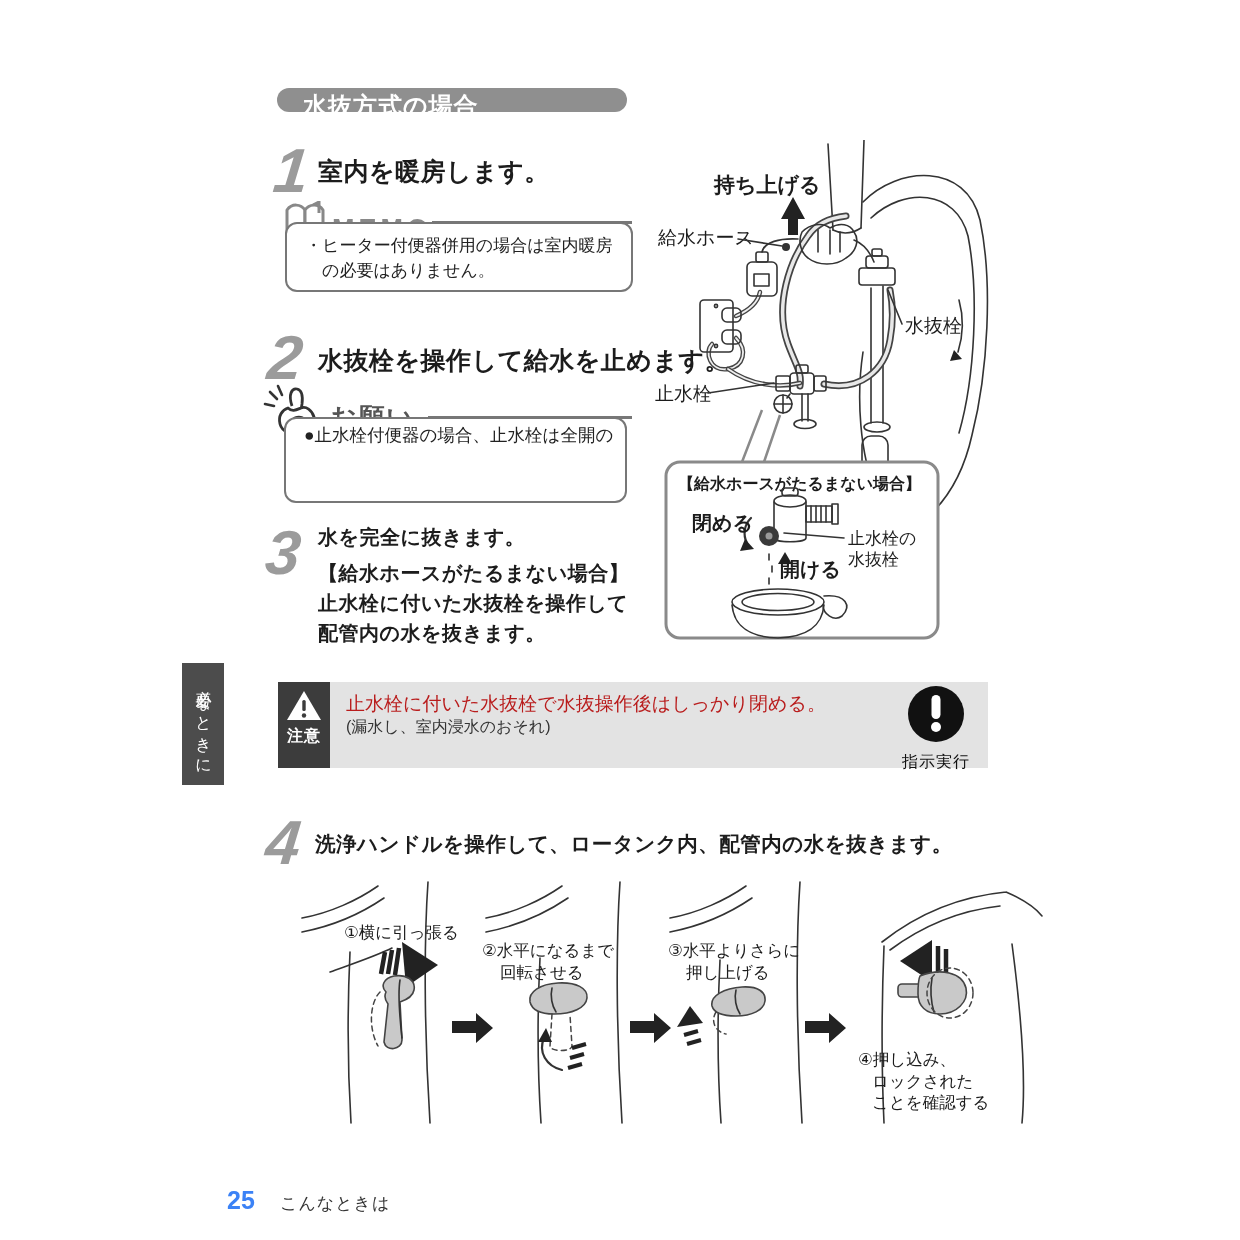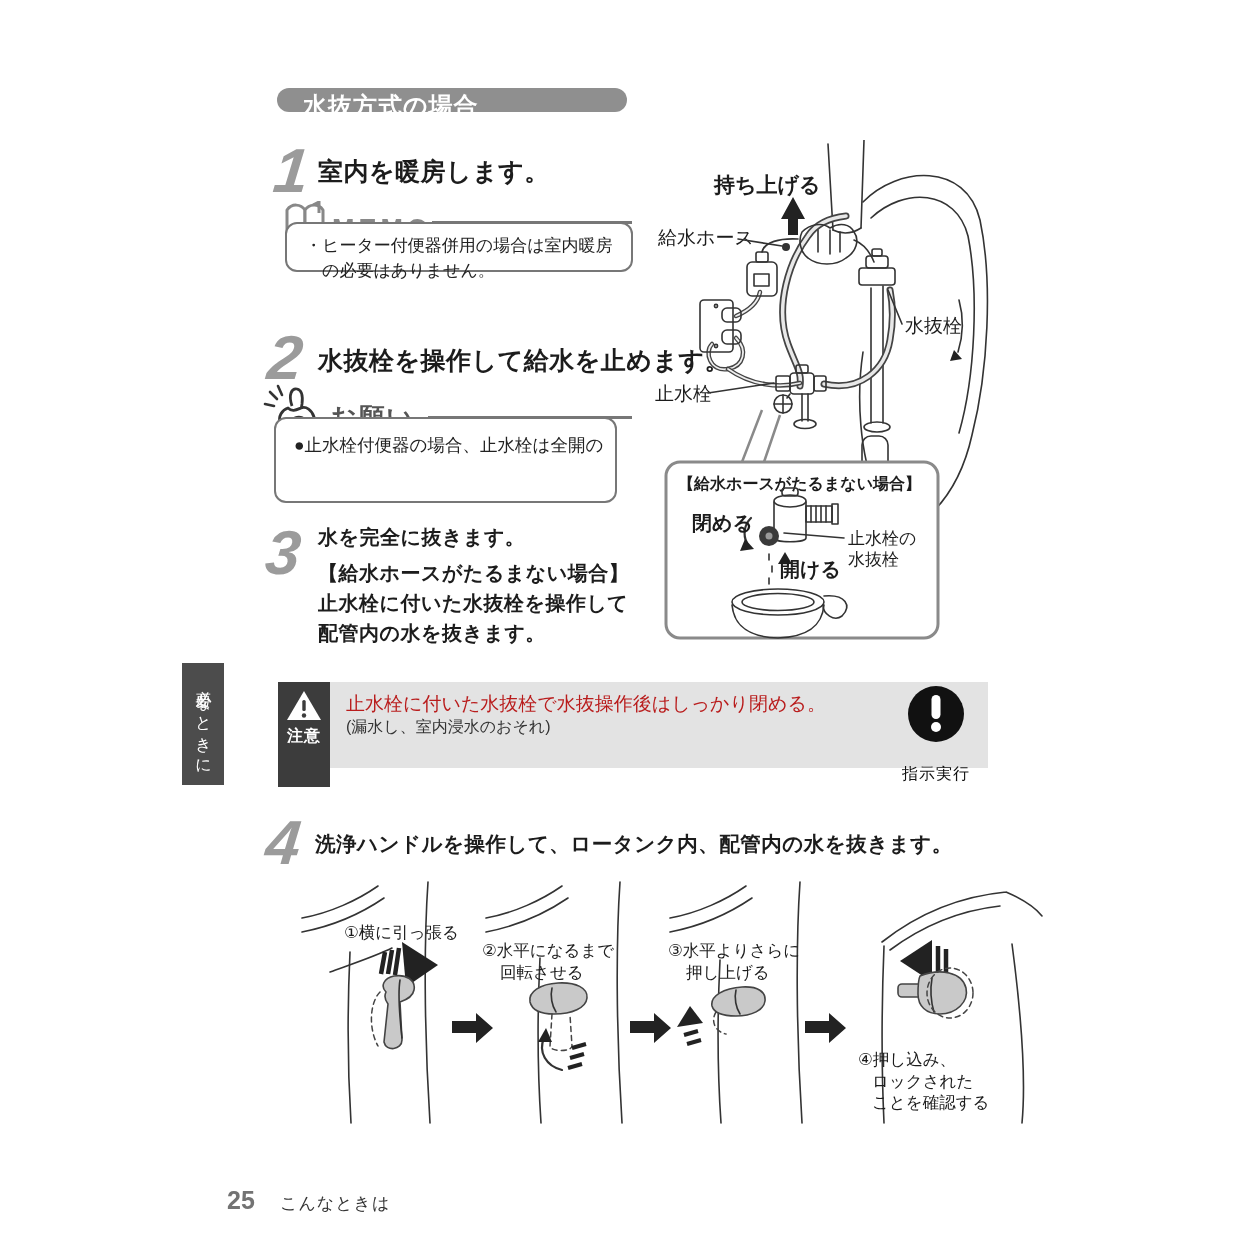--- a/index.html
+++ b/index.html
@@ -27,36 +27,36 @@
   .request-label{font-size:26px;font-weight:bold;color:#555;letter-spacing:2px;}
   .rule{height:2.5px;background:#777;}
   .note-box{
     border:2px solid #777;border-radius:12px;background:#fff;box-sizing:border-box;
     font-size:17px;line-height:25px;color:#222;padding:9px 0 0 18px;
   }
   .note-box .ind{padding-left:17px;}
   
   .caution{left:278px;top:682px;width:710px;height:86px;background:#e3e3e3;}
   .caution-tag{
-    position:absolute;left:0;top:0;width:52px;height:105px;background:#3c3c3c;
+    position:absolute;left:0;top:0;width:52px;height:86px;background:#3c3c3c;
     display:flex;flex-direction:column;align-items:center;justify-content:flex-start;
   }
   .caution-tag-label{color:#fff;font-size:16px;font-weight:bold;margin-top:4px;letter-spacing:1px;}
   .caution-line1{position:absolute;left:68px;top:9px;font-size:19px;font-weight:normal;color:#b91c1c;}
   .caution-line2{position:absolute;left:68px;top:35px;font-size:16px;color:#333;}
   .mandatory{position:absolute;right:16px;top:2px;width:72px;text-align:center;}
-  .mandatory-label{font-size:16px;color:#111;margin-top:16px;letter-spacing:1px;font-family:Liberation Mono, monospace;}
+  .mandatory-label{font-size:16px;color:#111;margin-top:4px;letter-spacing:1px;font-family:Liberation Mono, monospace;}
   
   .side-tab{
     left:182px;top:663px;width:42px;height:122px;background:#4c4c4c;color:#fff;
     writing-mode:vertical-rl;text-orientation:upright;font-size:16px;letter-spacing:3px;
     display:flex;align-items:center;justify-content:center;
   }
   
-  .pageno{left:227px;top:1186px;font-size:25px;font-weight:bold;color:#737373;}
+  .pageno{left:227px;top:1186px;font-size:25px;font-weight:bold;color:#3b82f6;}
   .footer-label{left:280px;top:1192px;font-size:17px;color:#333;letter-spacing:1px;}
   svg text{font-family:"Liberation Sans","DejaVu Sans",sans-serif;fill:#1c1c1c;}
   .t-big{font-size:21px;font-weight:bold;}
   .t-lab{font-size:19px;}
   .t-cap{font-size:16px;font-weight:bold;}
   .t-med{font-size:20px;font-weight:bold;}
   .t-sm{font-size:17px;}
   .t-panel{font-size:16.5px;}
   .ln{stroke:#333;stroke-width:1.6;fill:none;stroke-linecap:round;stroke-linejoin:round;}
   .ln2{stroke:#333;stroke-width:2.2;fill:none;stroke-linecap:round;}
@@ -77,37 +77,37 @@
 <div class="abs stepnum" style="left:274px;top:140px;">1</div>
 <div class="abs steptext" style="left:318px;top:155px;">室内を暖房します。</div>
 
 <svg class="abs" style="left:283px;top:201px;" width="44" height="36" viewBox="0 0 44 36">
   <path d="M4,9 C9,2 18,3 22,9 L22,30 C18,25 9,25 4,30 Z" fill="#fff" stroke="#888" stroke-width="3" stroke-linejoin="round"></path>
   <path d="M40,9 C35,2 26,3 22,9 L22,30 C26,25 35,25 40,30 Z" fill="#fff" stroke="#888" stroke-width="3" stroke-linejoin="round"></path>
   <path d="M30,4 L36,1 L36,12" fill="none" stroke="#888" stroke-width="3"></path>
 </svg>
 <div class="abs memo-label" style="left:332px;top:203px;">MEMO</div>
 <div class="abs rule" style="left:432px;top:221px;width:200px;"></div>
-<div class="abs note-box" style="left:285px;top:222px;width:348px;height:50px;">
+<div class="abs note-box" style="left:285px;top:222px;width:348px;height:70px;">
   <div>・ヒーター付便器併用の場合は室内暖房</div>
   <div class="ind">の必要はありません。</div>
 </div>
 
 <div class="abs stepnum" style="left:268px;top:327px;">2</div>
 <div class="abs steptext" style="left:318px;top:344px;">水抜栓を操作して給水を止めます。</div>
 
 <svg class="abs" style="left:258px;top:382px;" width="70" height="58" viewBox="0 0 70 58">
   <path d="M12,10 L19,17 M7,22 L16,24 M20,4 L24,13" stroke="#333" stroke-width="2.6" fill="none" stroke-linecap="round"></path>
   <path d="M34,24 C30,12 34,6 39,7 C44,8 45,14 44,22 L43,28" fill="#fff" stroke="#333" stroke-width="2.8" stroke-linejoin="round"></path>
   <path d="M30,26 C24,28 20,34 22,42 C24,50 34,54 44,52 C54,50 58,42 56,35 C54,28 48,24 43,26 C38,28 34,30 30,26 Z" fill="#fff" stroke="#333" stroke-width="2.8" stroke-linejoin="round"></path>
   <path d="M34,38 C38,34 44,34 47,38 M30,44 C34,47 40,48 44,46" stroke="#333" stroke-width="2.4" fill="none" stroke-linecap="round"></path>
 </svg>
 <div class="abs request-label" style="left:330px;top:400px;">お願い</div>
 <div class="abs rule" style="left:428px;top:416px;width:204px;"></div>
-<div class="abs note-box" style="left:274px;top:417px;width:343px;height:86px;font-size:17.5px;line-height:26px;padding-top:13px;">
+<div class="abs note-box" style="left:284px;top:417px;width:343px;height:86px;font-size:17.5px;line-height:26px;padding-top:3px;">
   <div>●止水栓付便器の場合、止水栓は全開の</div>
 </div>
 
 <div class="abs stepnum" style="left:266px;top:522px;">3</div>
 <div class="abs substep" style="left:318px;top:522px;">
   <div>水を完全に抜きます。</div>
   <div style="margin-top:6px;">【給水ホースがたるまない場合】</div>
   <div>止水栓に付いた水抜栓を操作して</div>
   <div>配管内の水を抜きます。</div>
 </div>

